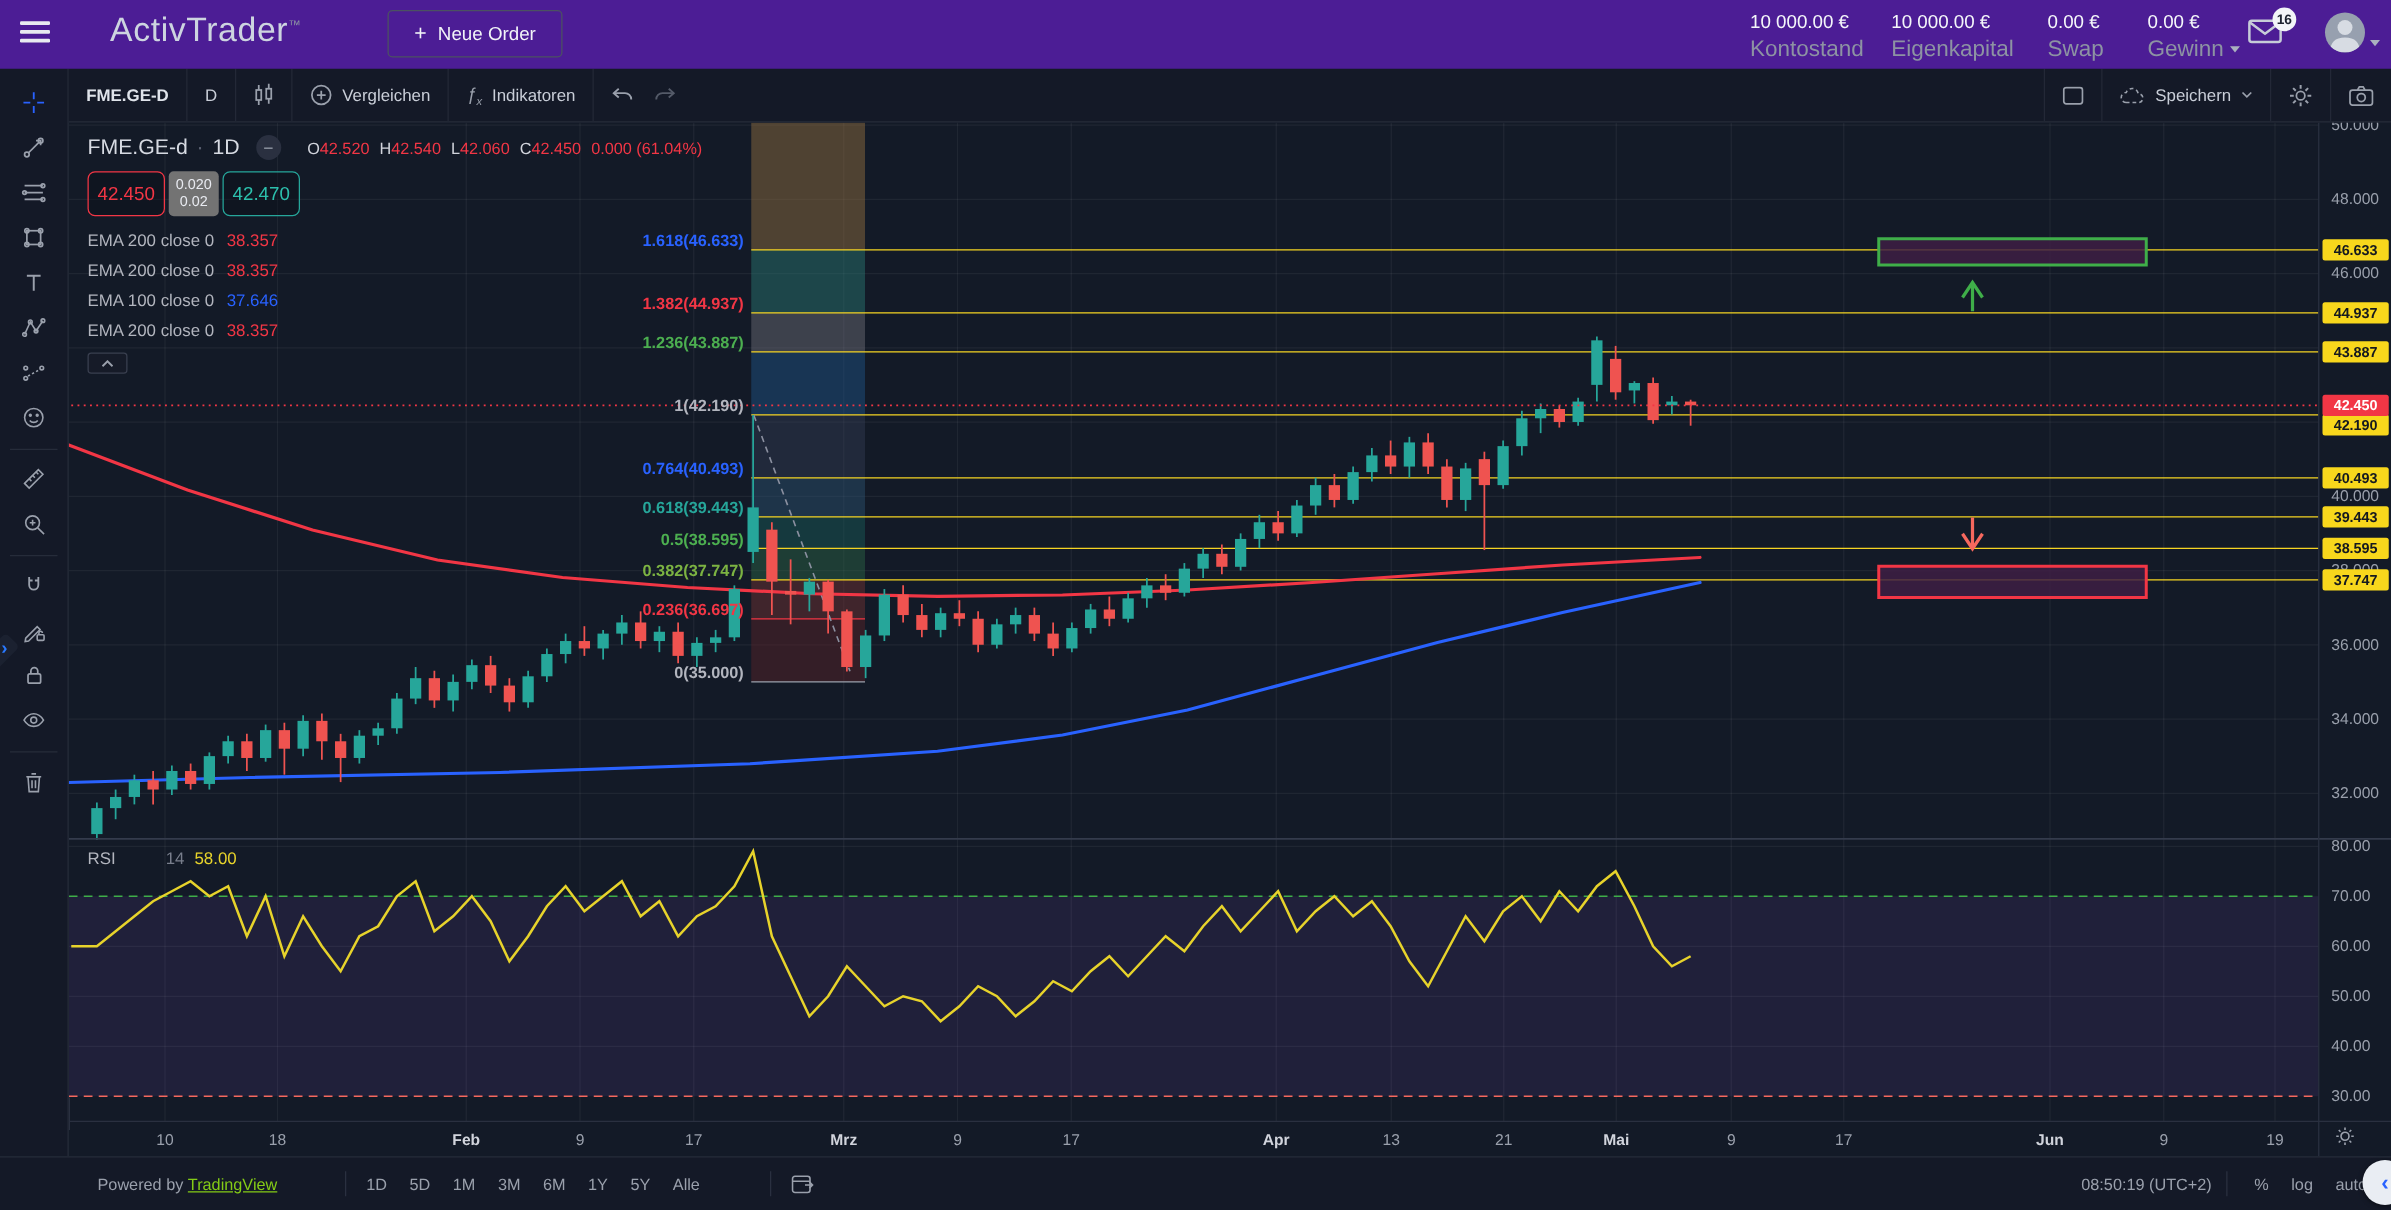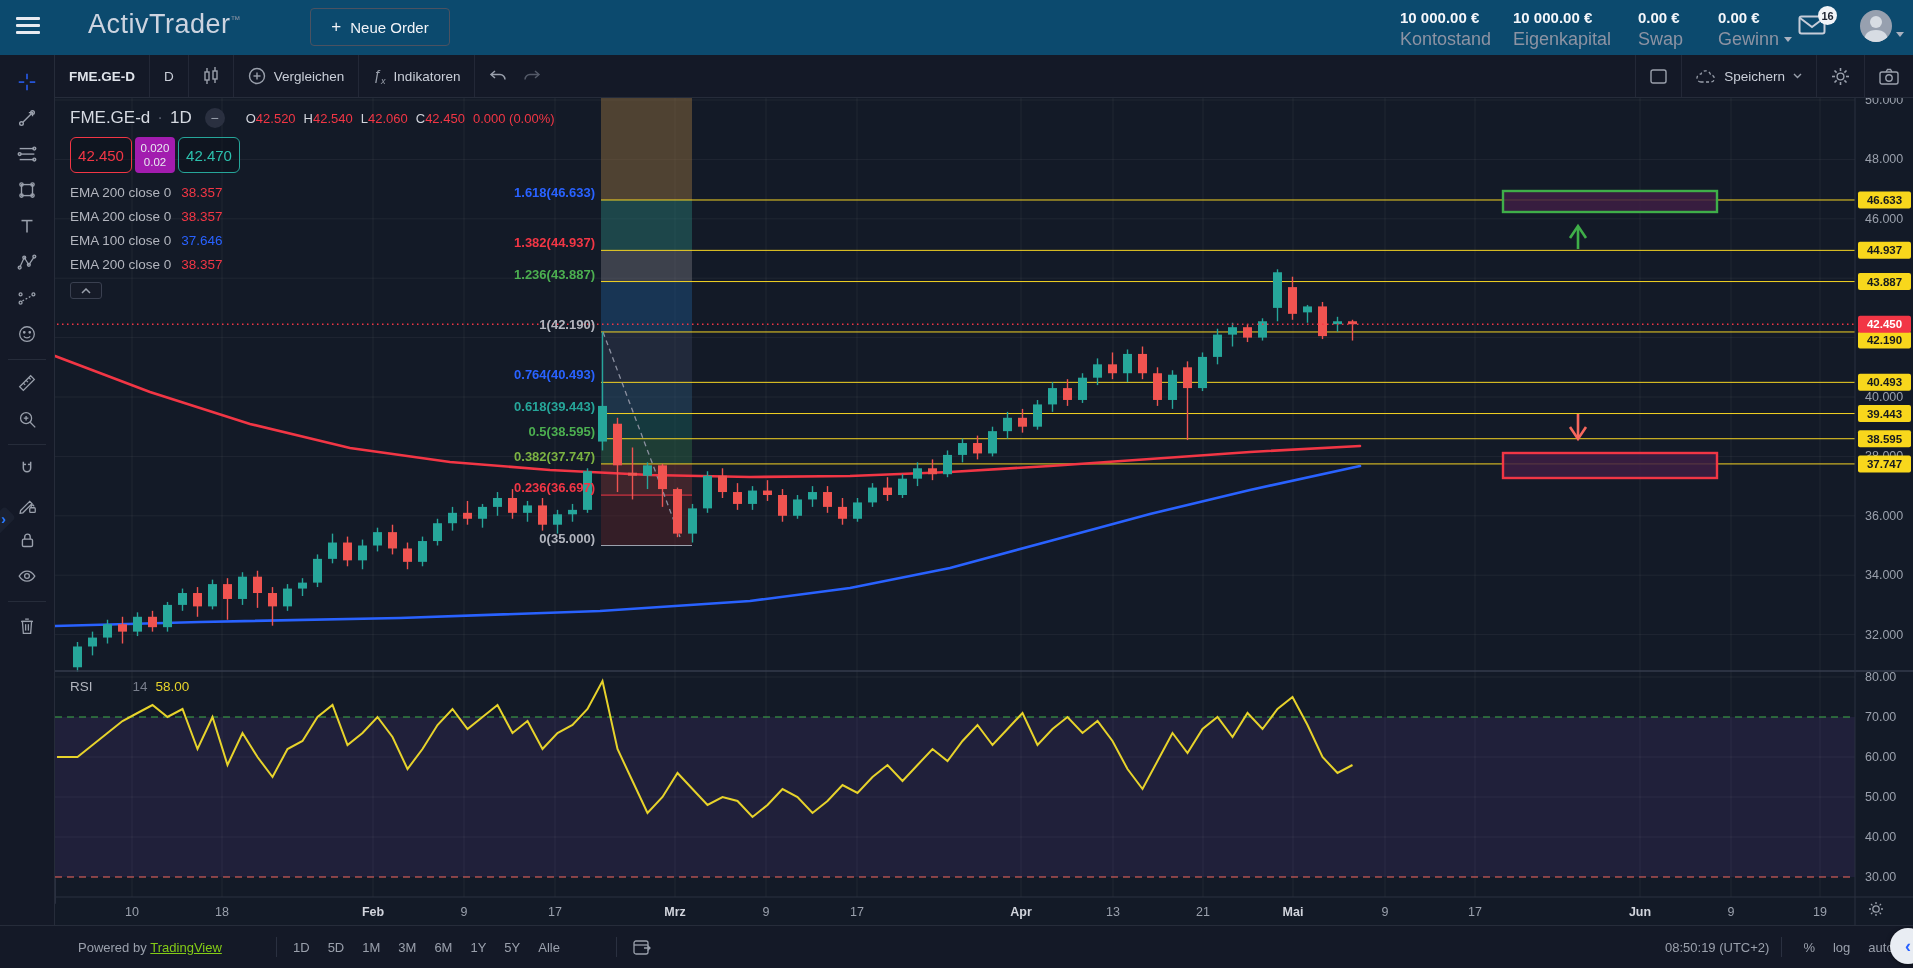--- a/index.html
+++ b/index.html
@@ -1,29 +1,29 @@
 <!DOCTYPE html>
 <html><head>
 <meta charset="utf-8">
 <style>
   * { margin:0; padding:0; box-sizing:border-box; }
   html,body { width:1913px; height:968px; overflow:hidden; background:#131a27;
     font-family:"Liberation Sans", sans-serif; color:#b2b5be; }
   
-  .topbar { position:absolute; left:0; top:0; width:1913px; height:55px; background:#0c4a6e; z-index:30; }
+  .topbar { position:absolute; left:0; top:0; width:1913px; height:55px; background:#4c1d95; z-index:30; }
   .hamburger { position:absolute; left:16px; top:17px; width:24px; height:20px; cursor:pointer; }
   .hamburger span { display:block; height:3px; background:#e8eaf0; margin-bottom:4px; border-radius:1px; }
   .logo { position:absolute; left:88px; top:9px; font-size:27px; font-weight:300; color:#cdd4e0; letter-spacing:.5px; }
   .logo sup { font-size:10px; color:#8d94a3; }
   .neworder { position:absolute; left:310px; top:8px; width:140px; height:38px; border:1px solid #4b5261;
     border-radius:4px; background:transparent; color:#f2f4f8; font-size:15px; display:flex; align-items:center;
     justify-content:center; gap:9px; cursor:pointer; font-family:inherit; }
   .neworder .plus { font-size:17px; font-weight:300; }
   .acct { position:absolute; top:9px; }
-  .acct .v { color:#f4f6fa; font-size:15px; font-weight:700; white-space:nowrap; }
+  .acct .v { color:#f4f6fa; font-size:15px; font-weight:400; white-space:nowrap; }
   .acct .l { color:#8d93a3; font-size:18px; margin-top:3px; white-space:nowrap; display:flex; align-items:center; gap:5px; }
   .caret { width:0; height:0; border-left:4px solid transparent; border-right:4px solid transparent; border-top:5px solid #aab1bf; display:inline-block; }
   .mailbtn { position:absolute; left:1798px; top:14px; width:34px; height:28px; cursor:pointer; }
   .mailbadge { position:absolute; left:20px; top:-8px; min-width:19px; height:19px; border-radius:10px;
     background:#f2f4f8; color:#1d2330; font-size:11px; font-weight:700; display:flex; align-items:center; justify-content:center; padding:0 3px; }
   .avatar { position:absolute; left:1860px; top:10px; width:32px; height:32px; border-radius:50%; background:#97a0af; overflow:hidden; cursor:pointer; }
   .avatar svg { display:block; }
   .avcaret { position:absolute; left:1896px; top:32px; }
   
   .toolbar2 { position:absolute; left:55px; top:55px; width:1858px; height:43px; background:#141927;
@@ -52,21 +52,21 @@
     display:flex; align-items:center; justify-content:center; margin:0 6px; cursor:pointer; }
   .ohlc { font-size:13px; display:flex; gap:8px; margin-left:8px; align-items:center; }
   .ohlc .k { color:#d1d4dc; }
   .ohlc .v, .chg { color:#f23645; }
   .quoterow { display:flex; align-items:stretch; gap:3px; margin-top:9px; }
   .qbox { width:62px; height:36px; border-radius:6px; border:1px solid; display:flex; align-items:center;
     justify-content:center; font-size:15px; cursor:pointer; background:rgba(10,14,22,.4); }
   .qsell { border-color:#f23645; color:#f23645; }
   .qbuy  { border-color:#26a69a; color:#2cc0ad; }
   .qspread { width:40px; display:flex; flex-direction:column; justify-content:center; align-items:center;
-    background:#a21caf; border-radius:4px; color:#e8eaf0; font-size:11.5px; line-height:14px; }
+    background:#737373; border-radius:4px; color:#e8eaf0; font-size:11.5px; line-height:14px; }
   .emarow { font-size:13.5px; margin-top:9px; color:#b2b5be; display:flex; gap:10px; }
   .emarow:first-of-type { margin-top:12px; }
   .collapsebtn { margin-top:10px; width:32px; height:17px; border:1px solid #3a4050; border-radius:3px;
     color:#787b86; display:flex; align-items:center; justify-content:center; cursor:pointer; background:#161b28; }
   .rsilegend { position:absolute; left:70px; top:679px; z-index:15; font-size:13.5px; display:flex; gap:8px; }
   .rsilegend .p { color:#787e8c;margin-left:32px; }
   .rsilegend .val { color:#e7d32b; }
   
   .bottombar { position:absolute; left:0; top:925px; width:1913px; height:43px; background:#141927;
     border-top:1px solid #262c3a; z-index:30; font-size:13px; color:#9aa0ac; }
@@ -691,21 +691,21 @@
   <div class="lrow1">
     <span>FME.GE-d</span>
     <span class="sep">·</span>
     <span>1D</span>
     <span class="minusbtn">−</span>
     <span class="ohlc">
       <span><span class="k">O</span><span class="v">42.520</span></span>
       <span><span class="k">H</span><span class="v">42.540</span></span>
       <span><span class="k">L</span><span class="v">42.060</span></span>
       <span><span class="k">C</span><span class="v">42.450</span></span>
-      <span class="chg">0.000 (0.00%)</span>
+      <span class="chg">0.000 (61.04%)</span>
     </span>
   </div>
   <div class="quoterow">
     <div class="qbox qsell">42.450</div>
     <div class="qspread">
       <span>0.020</span>
         <span>0.02</span>
     </div>
     <div class="qbox qbuy">42.470</div>
   </div>

